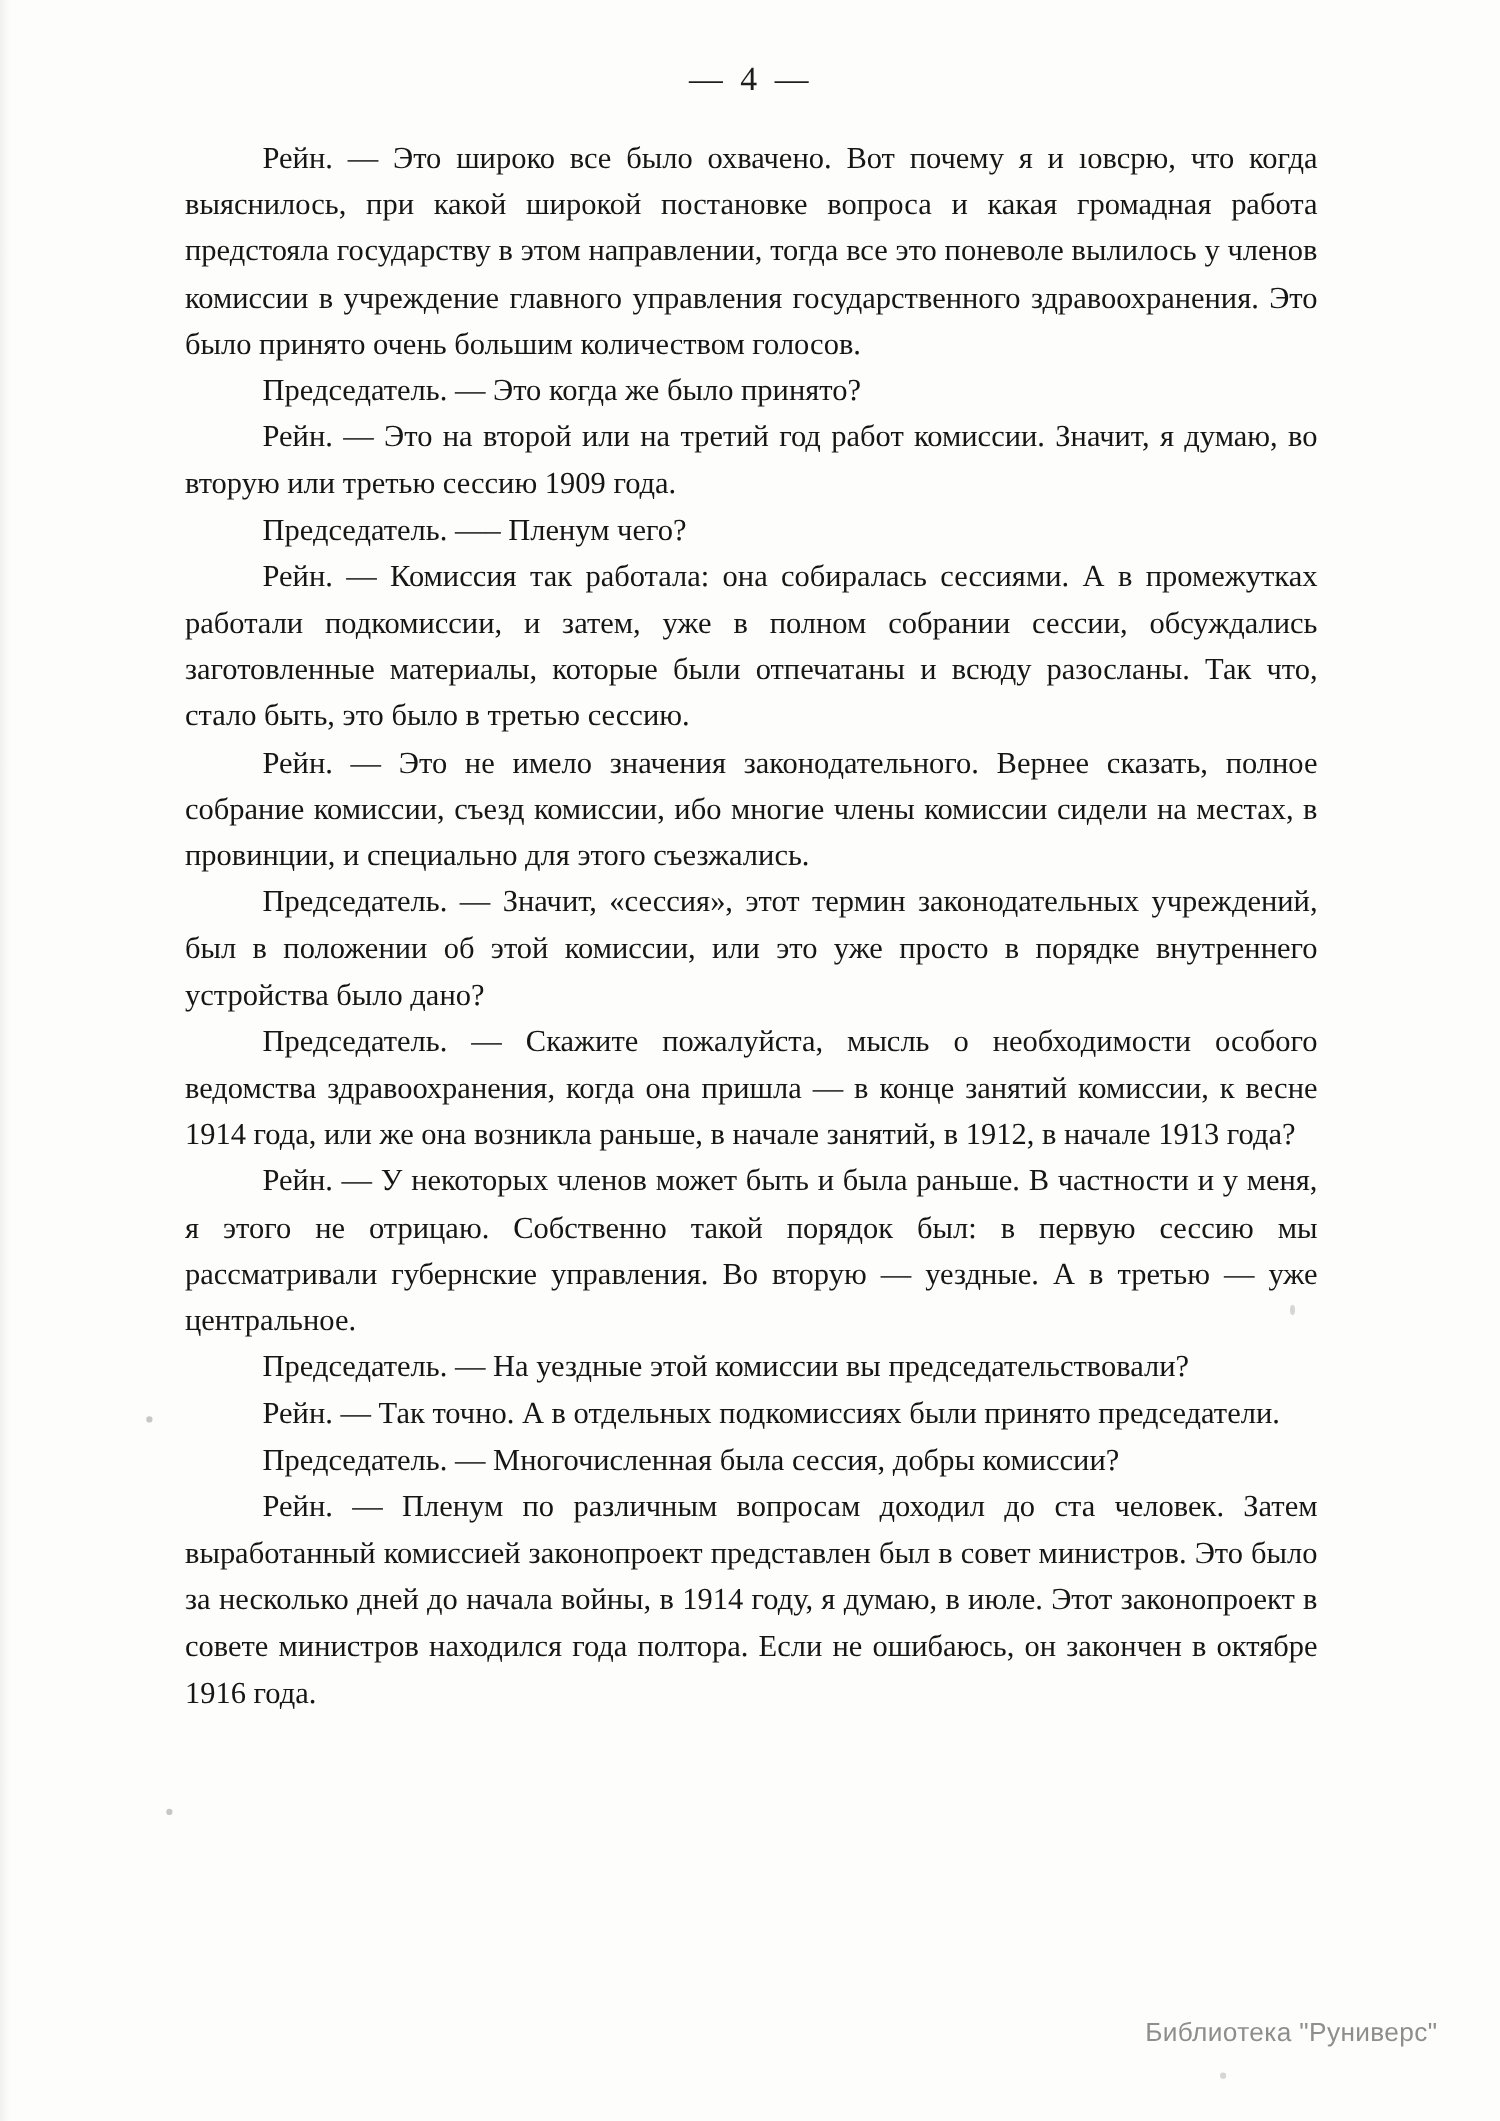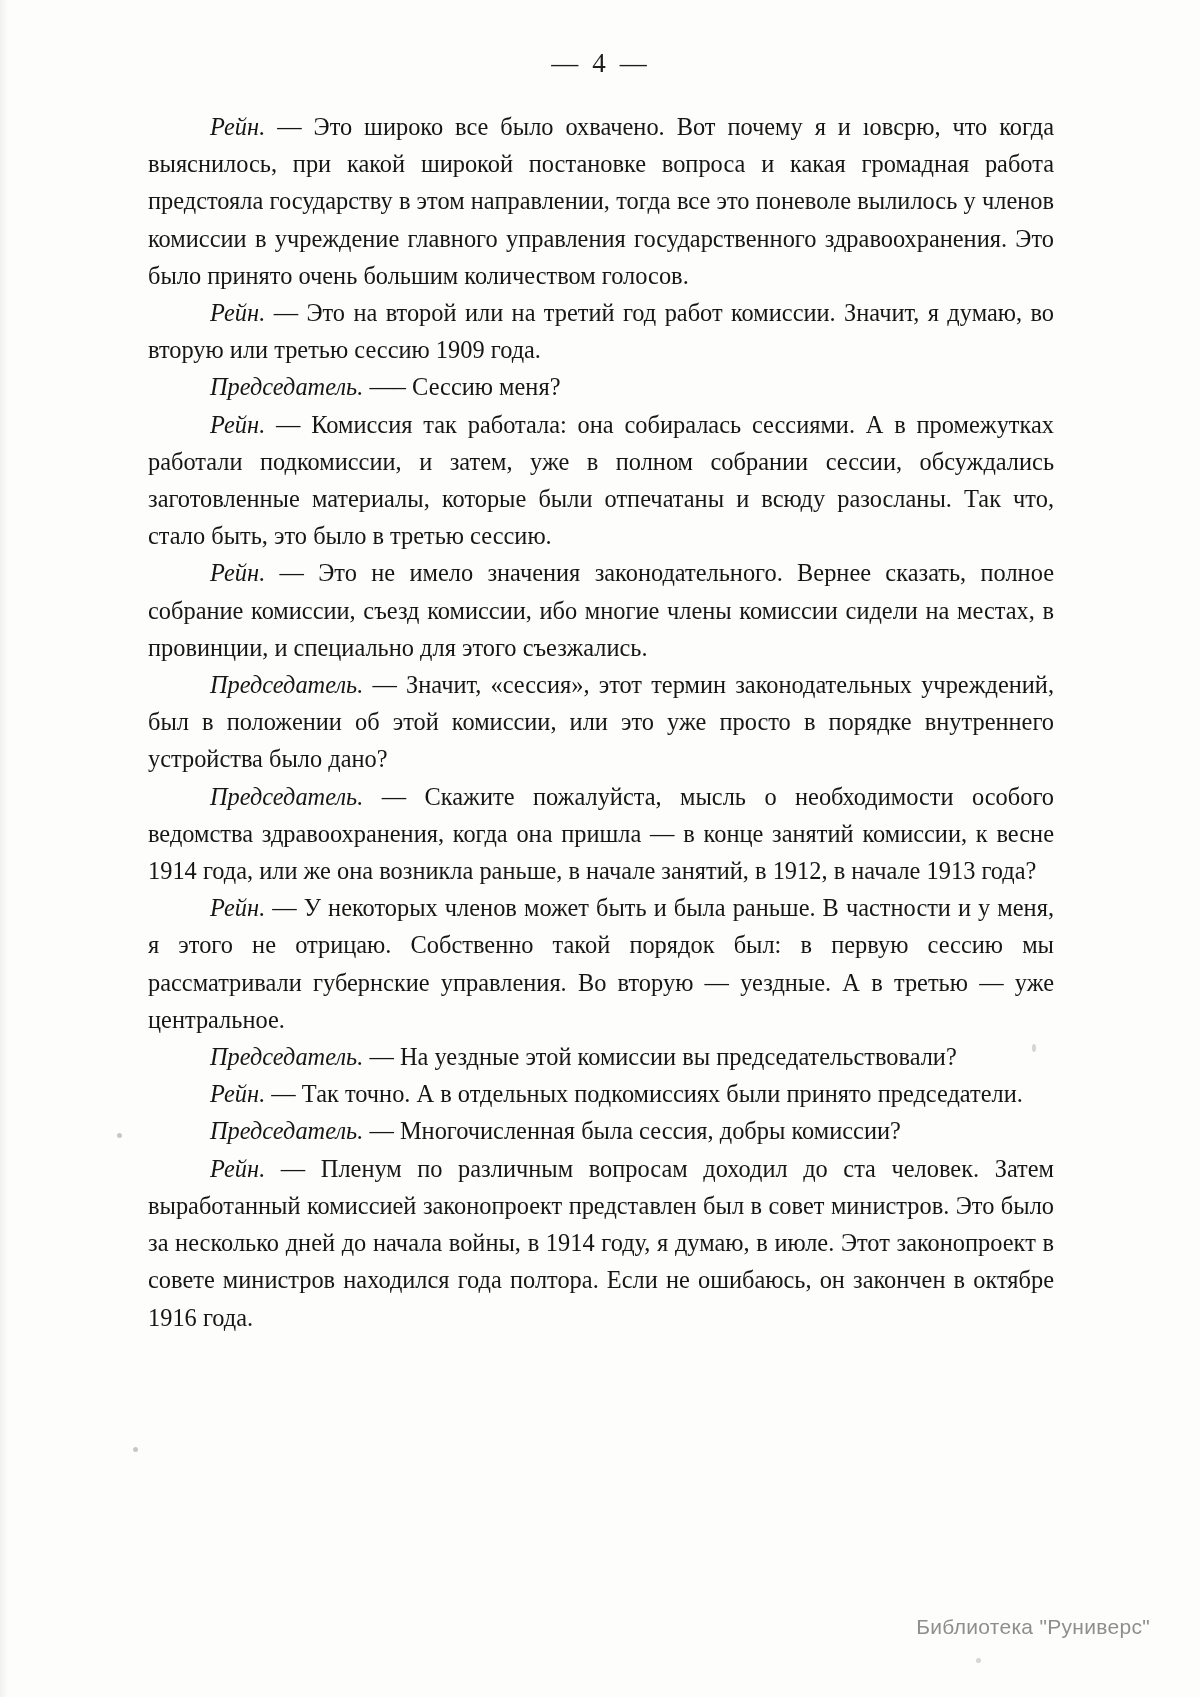--- a/index.html
+++ b/index.html
@@ -46,21 +46,20 @@
     line-height: 37.2px;
     text-align: justify;
     text-justify: inter-word;
     color: #161616;
   }
   .body-text p {
     margin: 0;
     text-indent: 62px;
   }
   .speaker {
-    font-style: italic;
   }
   .footer-credit {
     position: absolute;
     right: 50px;
     bottom: 58px;
     font-size: 21px;
     color: #8e8e8e;
     font-family: "Liberation Sans", sans-serif;
     letter-spacing: 0.3px;
   }
@@ -88,22 +87,23 @@
 <div class="page">
 
   <div class="edge-shadow"></div>
 
   <div class="page-number">
     <span class="dash">—</span><span>4</span><span class="dash">—</span>
   </div>
 
   <div class="body-text" id="body-text">
       <p class=""><span class="speaker">Рейн.</span><span> — </span><span>Это широко все было охвачено.  Вот почему я и ıовсрю, что когда выяснилось, при какой широкой постановке вопроса и какая громадная работа предстояла государству в этом направлении, тогда все это поневоле вылилось у членов комиссии в учреждение главного управления государственного здравоохранения.  Это было принято очень большим количеством голосов.</span></p>
+      <p><span class="speaker">Председатель.</span><span> — </span><span>Это когда же было принято?</span></p>
       <p><span class="speaker">Рейн.</span><span> — </span><span>Это на второй или на третий год работ комиссии. Значит, я думаю, во вторую или третью сессию 1909 года.</span></p>
-      <p><span class="speaker">Председатель.</span><span> —– </span><span>Сессию меня?</span></p>
+      <p><span class="speaker">Председатель.</span><span> —– </span><span>Пленум чего?</span></p>
       <p><span class="speaker">Рейн.</span><span> — </span><span>Комиссия так работала: она собиралась сессиями. А в промежутках работали подкомиссии, и затем, уже в полном собрании сессии, обсуждались заготовленные материалы, которые были отпечатаны и всюду разосланы.  Так что, стало быть, это было в третью сессию.</span></p>
       <p><span class="speaker">Рейн.</span><span> — </span><span>Это не имело значения законодательного.  Вернее сказать, полное собрание комиссии, съезд комиссии, ибо многие члены комиссии сидели на местах, в провинции, и специально для этого съезжались.</span></p>
       <p><span class="speaker">Председатель.</span><span> — </span><span>Значит, «сессия», этот термин законодательных учреждений, был в положении об этой комиссии, или это уже просто в порядке внутреннего устройства было дано?</span></p>
       <p><span class="speaker">Председатель.</span><span> — </span><span>Скажите пожалуйста, мысль о необходимости особого ведомства здравоохранения, когда она пришла — в конце занятий комиссии, к весне 1914 года, или же она возникла раньше, в начале занятий, в 1912, в начале 1913 года?</span></p>
       <p><span class="speaker">Рейн.</span><span> — </span><span>У некоторых членов может быть и была раньше. В частности и у меня, я этого не отрицаю.  Собственно такой порядок был: в первую сессию мы рассматривали губернские управления.  Во вторую — уездные.  А в третью — уже центральное.</span></p>
       <p><span class="speaker">Председатель.</span><span> — </span><span>На уездные этой комиссии вы председательствовали?</span></p>
       <p><span class="speaker">Рейн.</span><span> — </span><span>Так точно.  А в отдельных подкомиссиях были принято председатели.</span></p>
       <p><span class="speaker">Председатель.</span><span> — </span><span>Многочисленная    была    сессия,    добры комиссии?</span></p>
       <p><span class="speaker">Рейн.</span><span> — </span><span>Пленум по различным вопросам доходил до ста человек.  Затем выработанный комиссией законопроект представлен был в совет министров.  Это было за несколько дней до начала войны, в 1914 году, я думаю, в июле.  Этот законопроект в совете министров находился года полтора.  Если не ошибаюсь, он закончен в октябре 1916 года.</span></p>
     </div>

